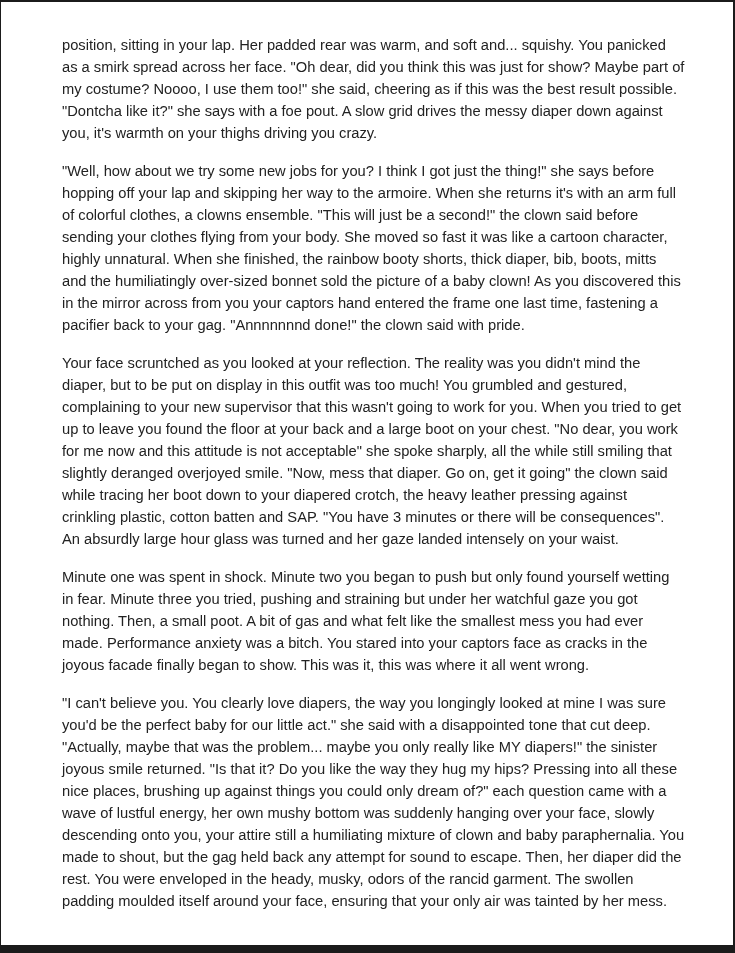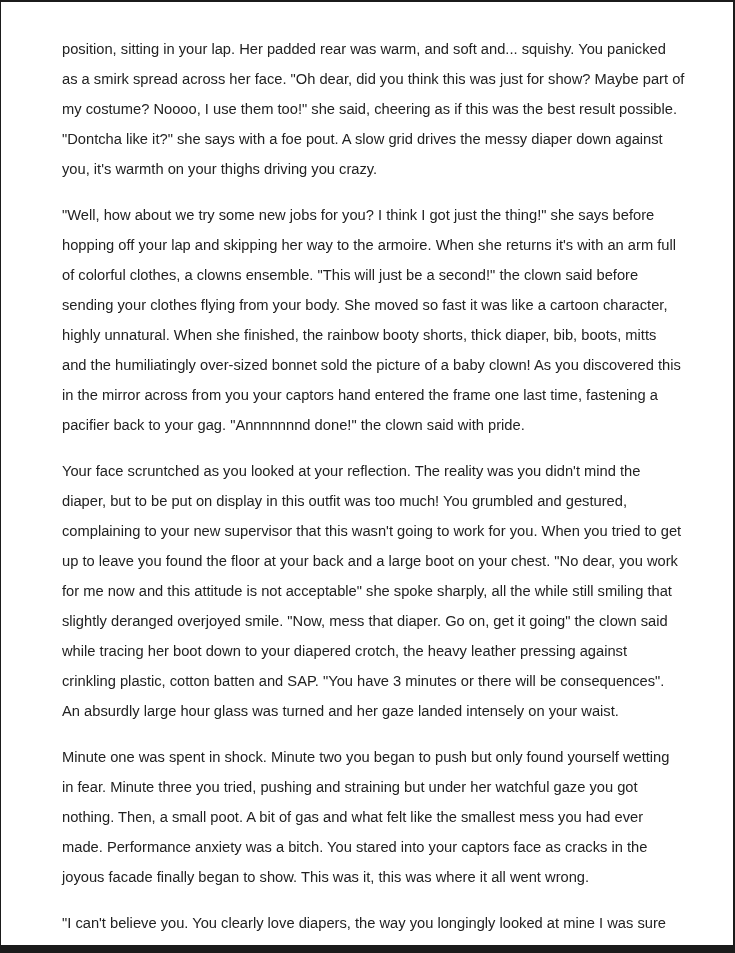--- a/index.html
+++ b/index.html
@@ -22,21 +22,21 @@
     background: #ffffff;
     overflow: hidden;
   }
   .text-column {
     padding: 32px 0 0 61px;
   }
   .text-column p {
     margin: 0 0 16px 0;
     font-family: "Liberation Sans", sans-serif;
     font-size: 14.7px;
-    line-height: 30px;
+    line-height: 22px;
     color: #222222;
     white-space: pre;
   }
 </style>
 </head>
 <body>
 
 <div class="viewer">
   <div class="page">
     <div class="text-column">

